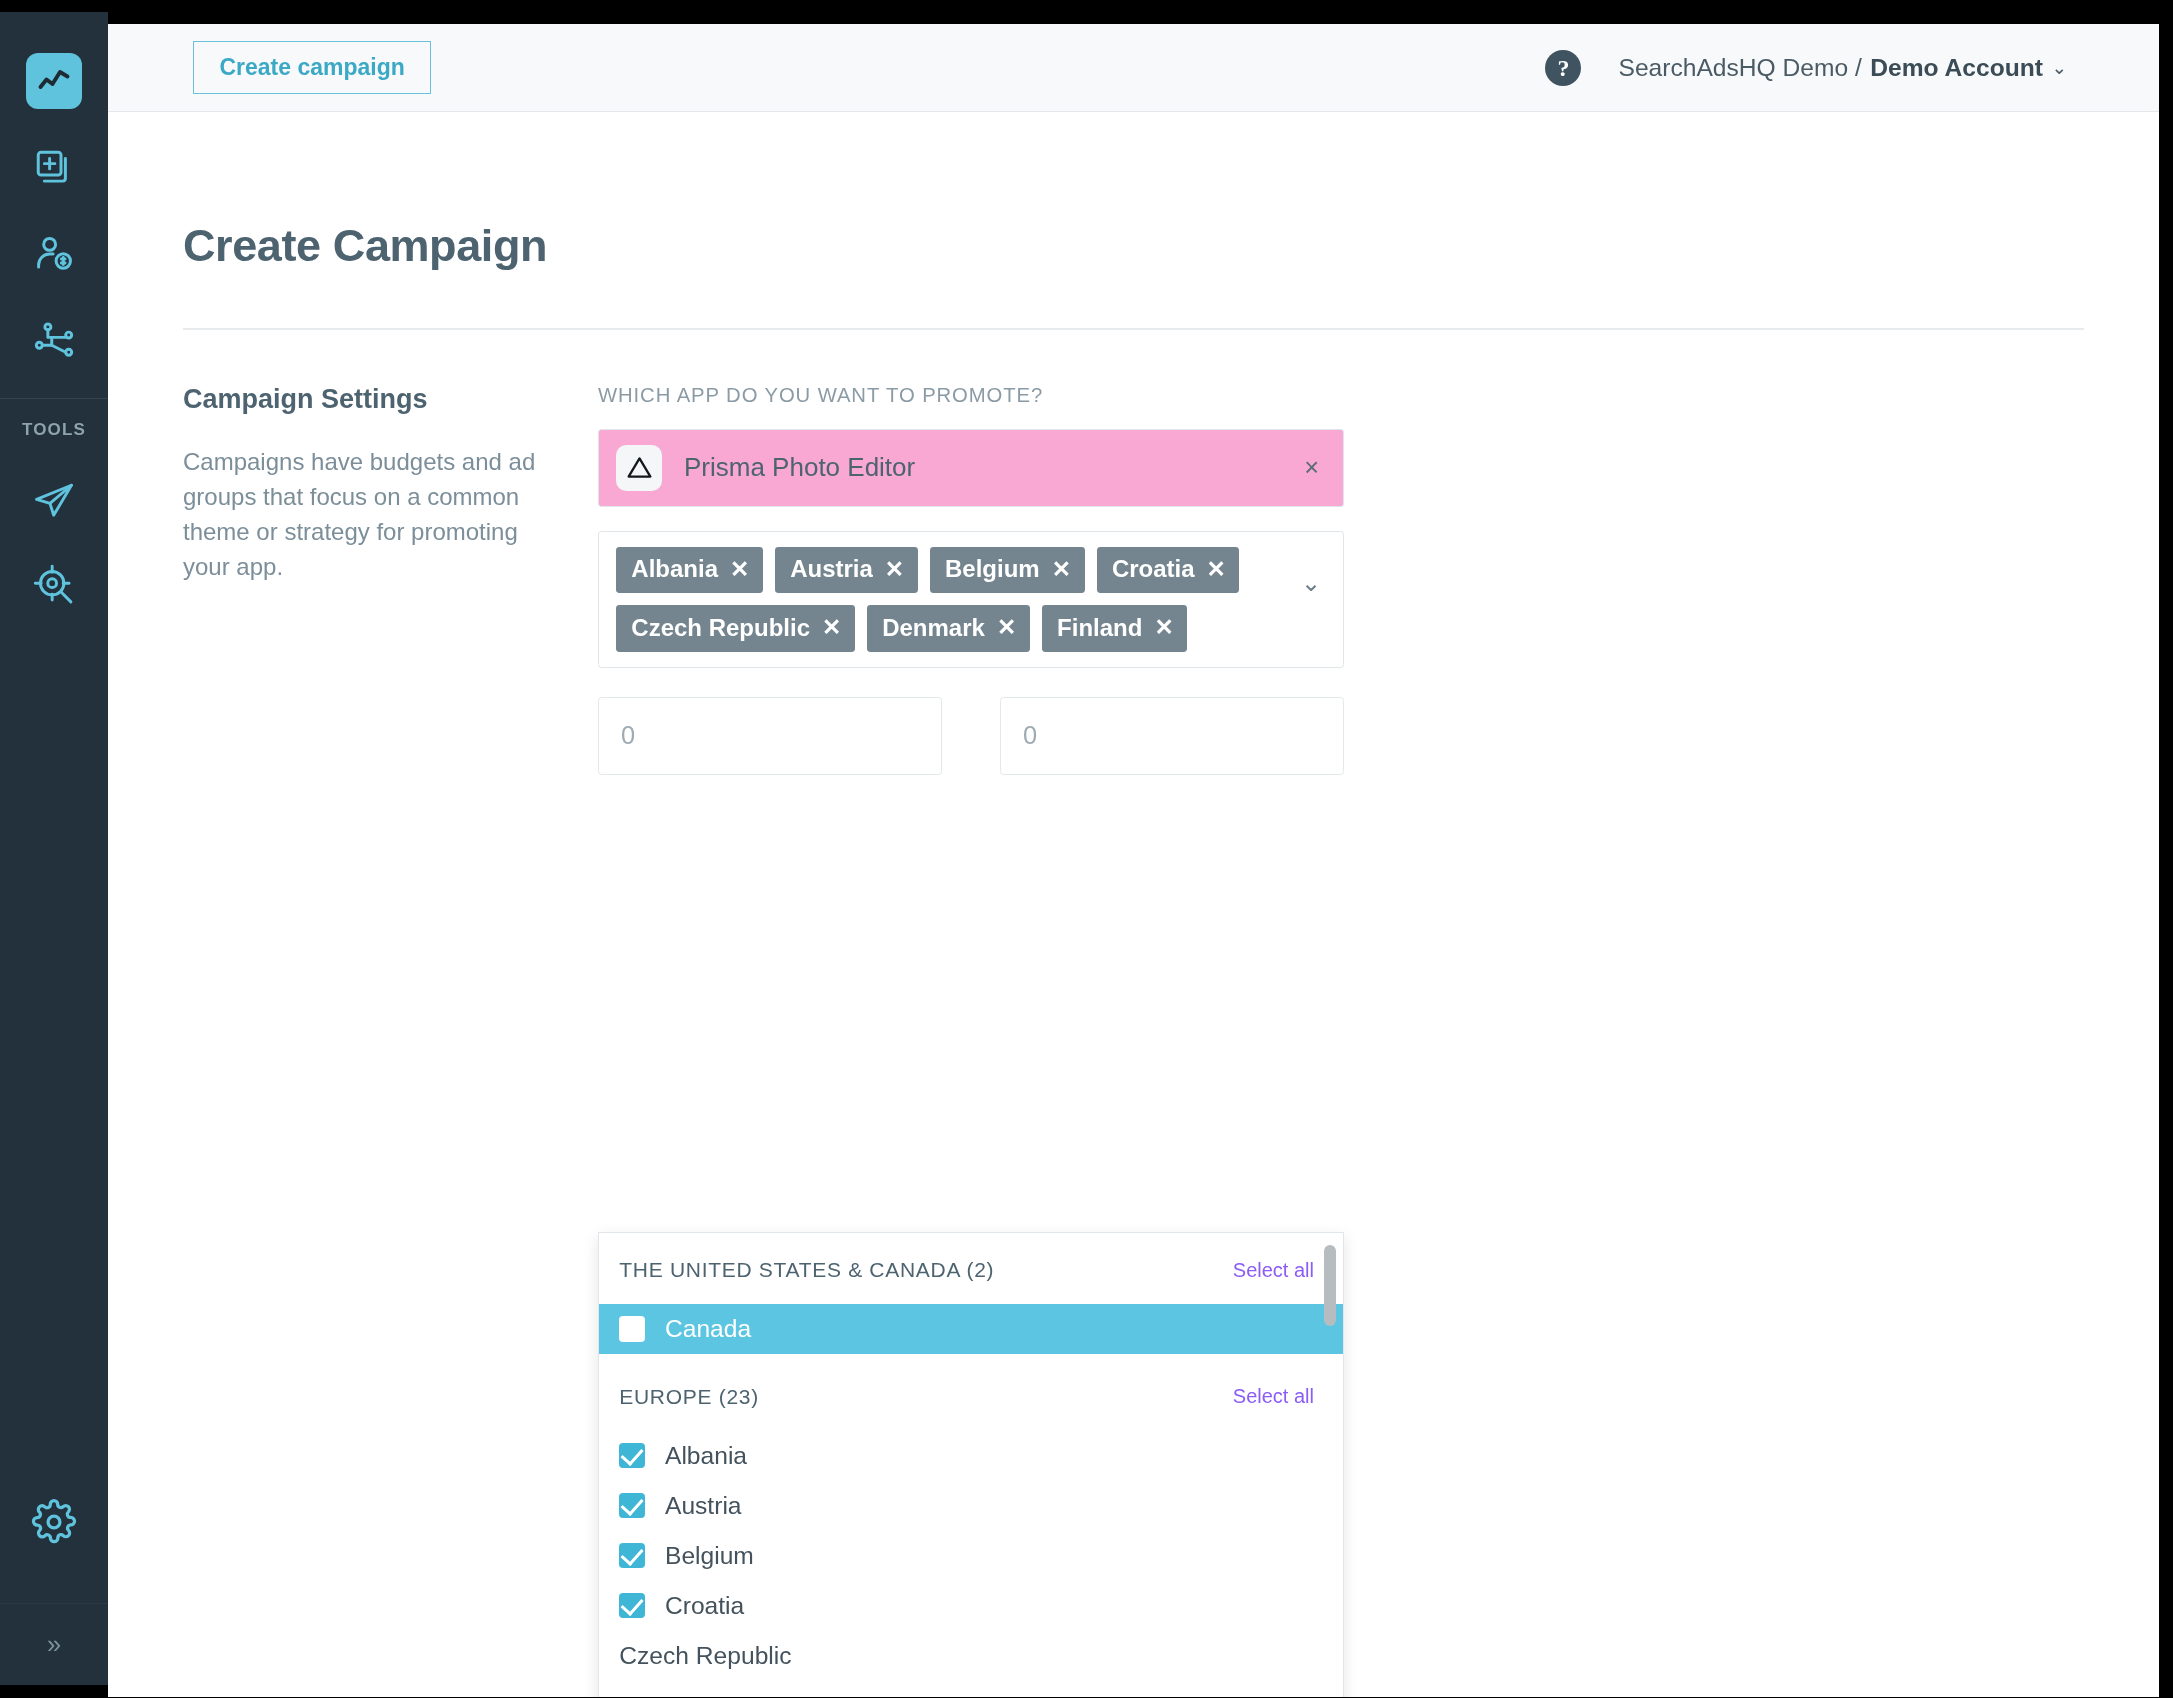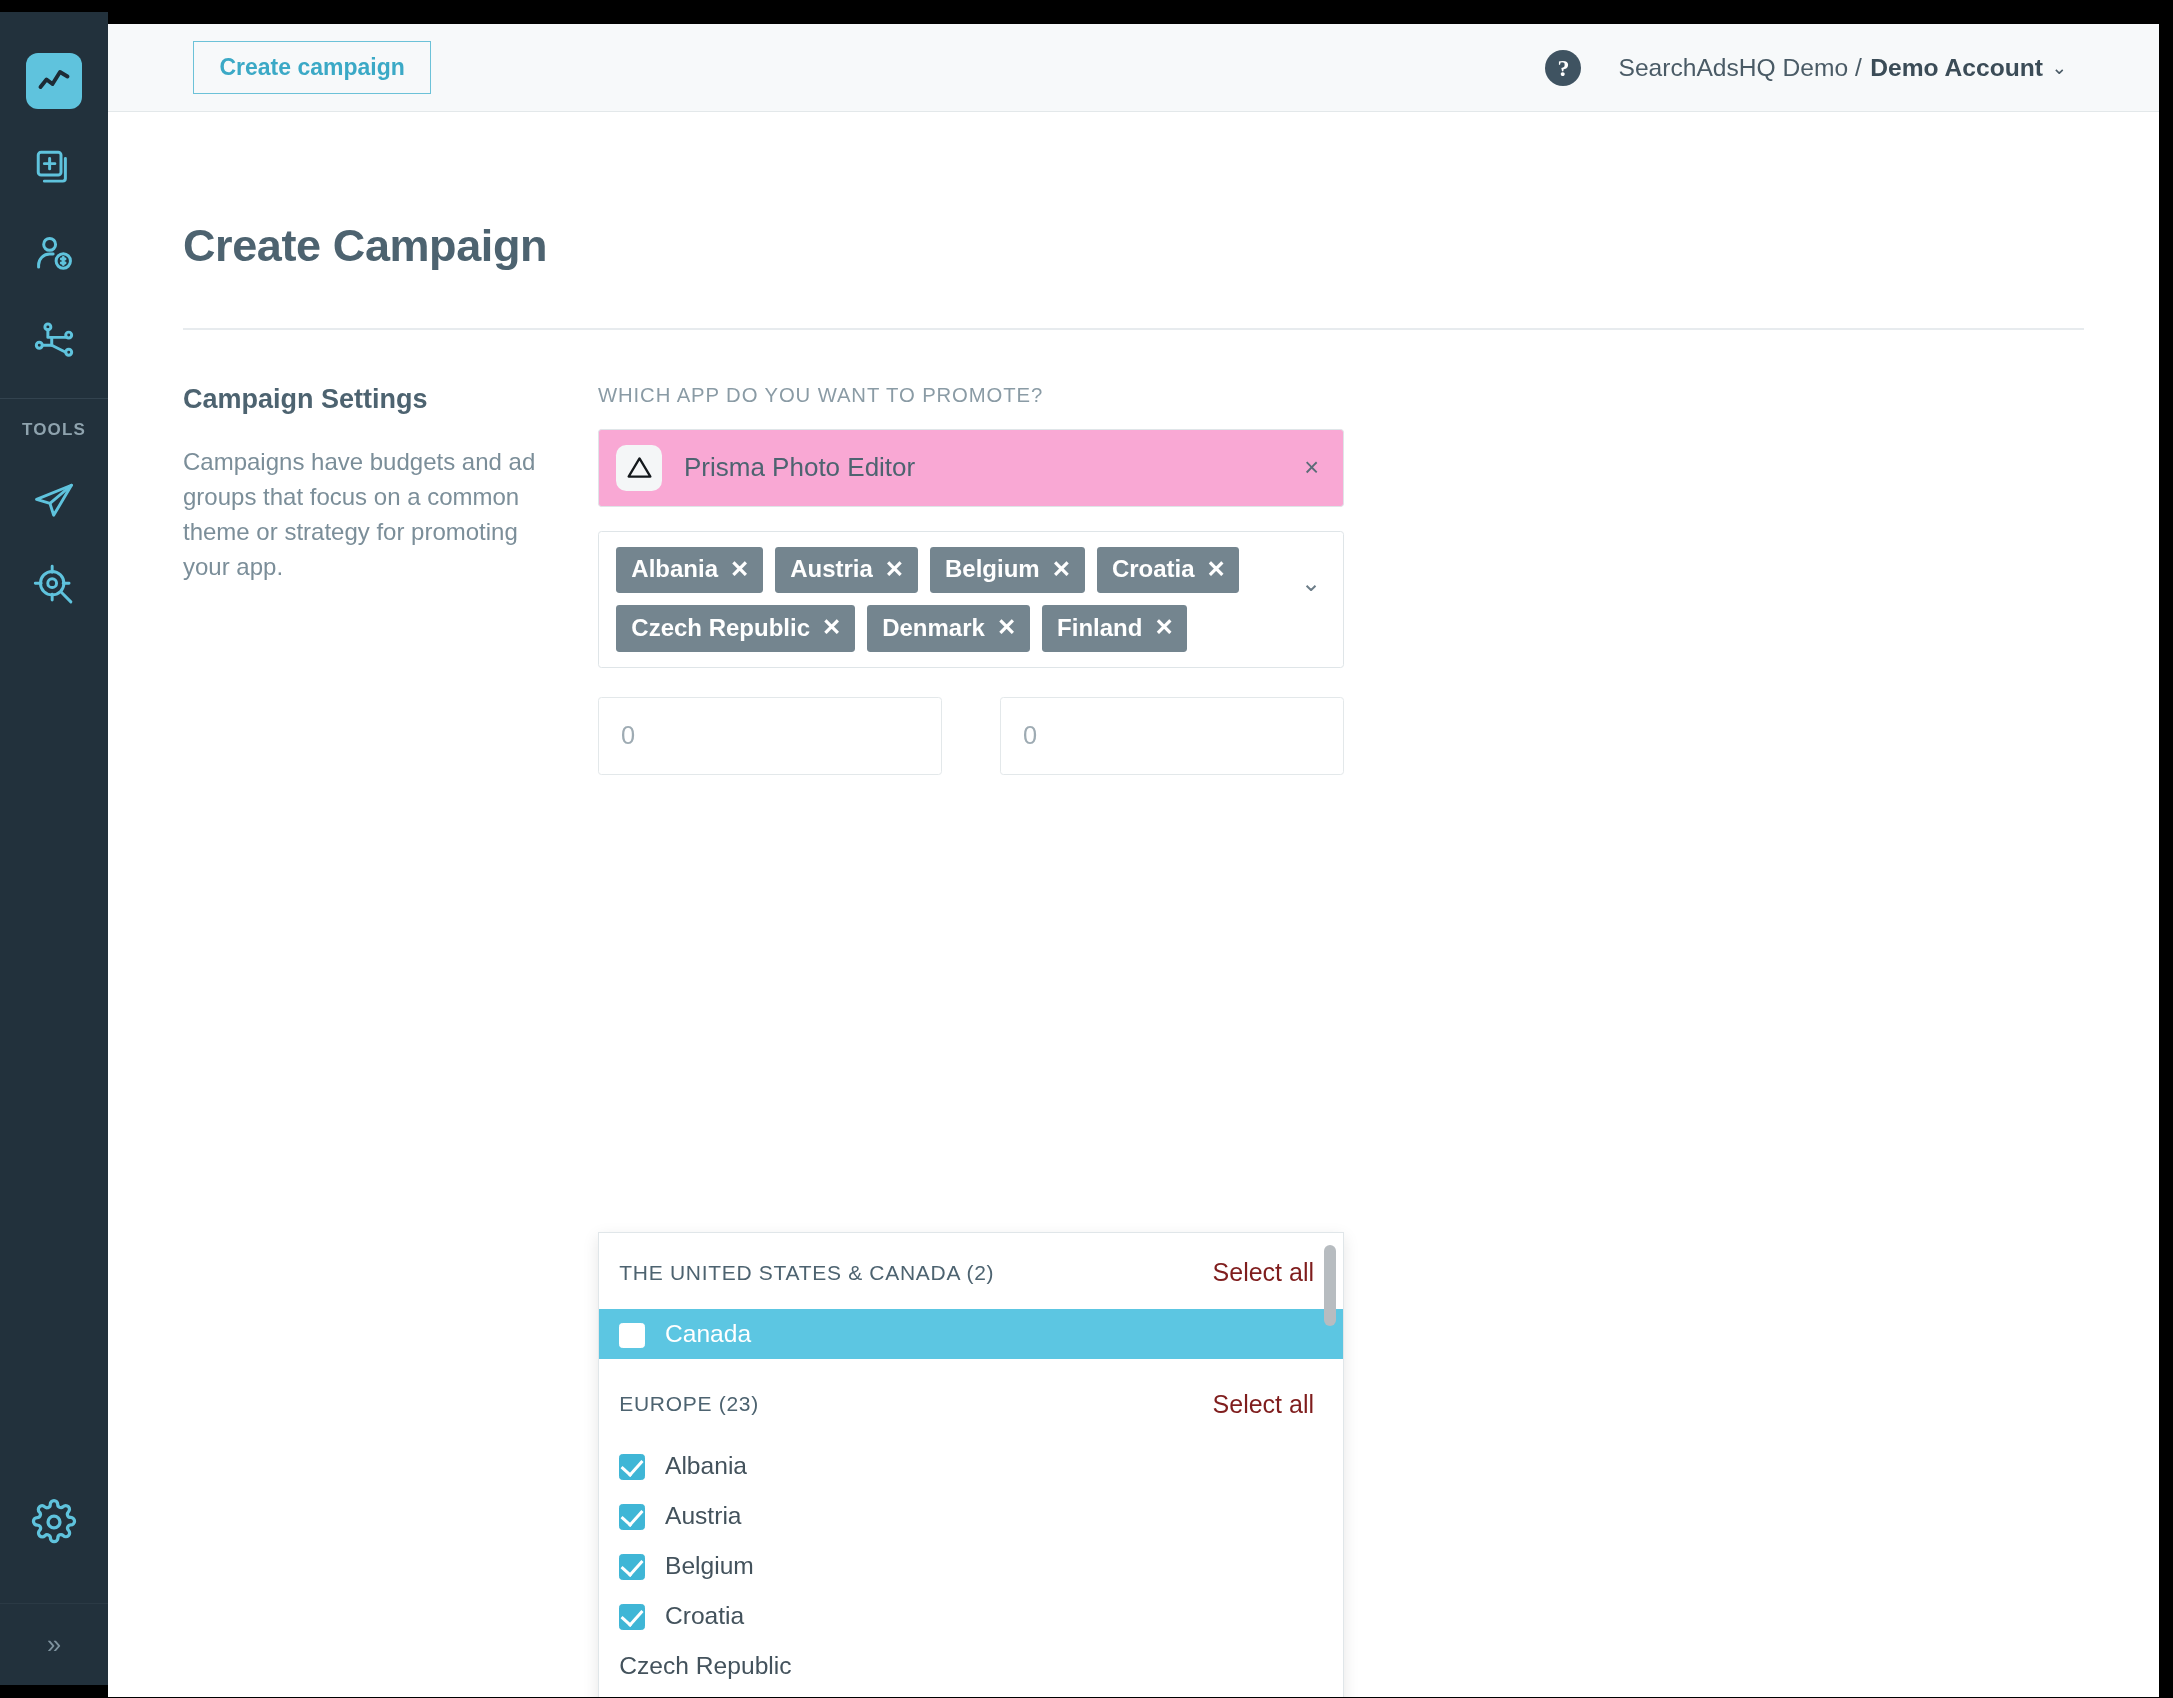--- a/index.html
+++ b/index.html
@@ -183,23 +183,23 @@
     z-index: 20; overflow: hidden;
   }
   .dd-scroll { position: relative; height: 100%; }
   .dd-group-head {
     display: flex; align-items: center; justify-content: space-between;
     padding: 25.4px 29px 22px 20.3px;
   }
   .dd-group-title {
     font-size: 21px; letter-spacing: 0.7px; color: #4d6370; text-transform: uppercase;
   }
-  .dd-select-all { font-size: 25px; color: #7f1d1d; cursor: pointer; }
+  .dd-select-all { font-size: 20px; color: #8b5cf6; cursor: pointer; }
   .dd-item {
-    display: flex; align-items: flex-end; gap: 20.3px;
+    display: flex; align-items: center; gap: 20.3px;
     padding: 11px 20.3px; font-size: 24.6px; color: #43525c; cursor: pointer;
   }
   .dd-item.highlight { background: #5cc6e2; color: #fff; }
   .cb {
     width: 25.4px; height: 25.4px; border-radius: 3.4px; flex: 0 0 auto;
     border: 1.3px solid #cfd8dd; background: #fff;
     display: inline-flex; align-items: center; justify-content: center;
   }
   .cb.checked { background: #3fb6d6; border-color: #3fb6d6; }
   .cb.checked::after {

